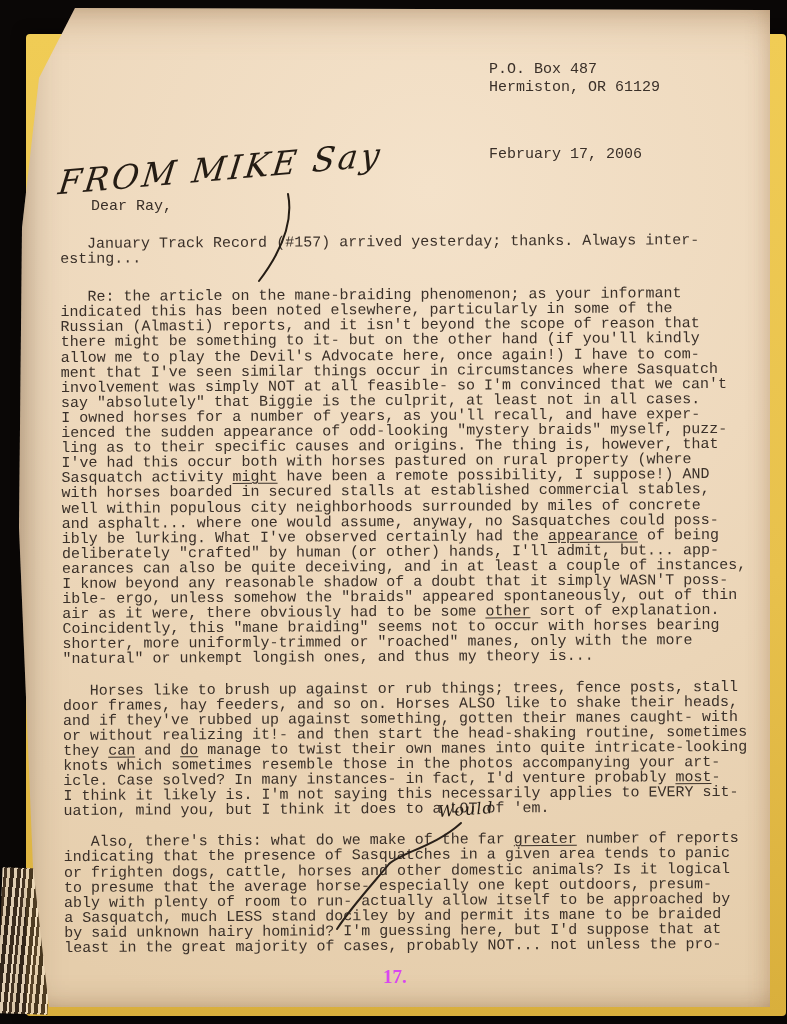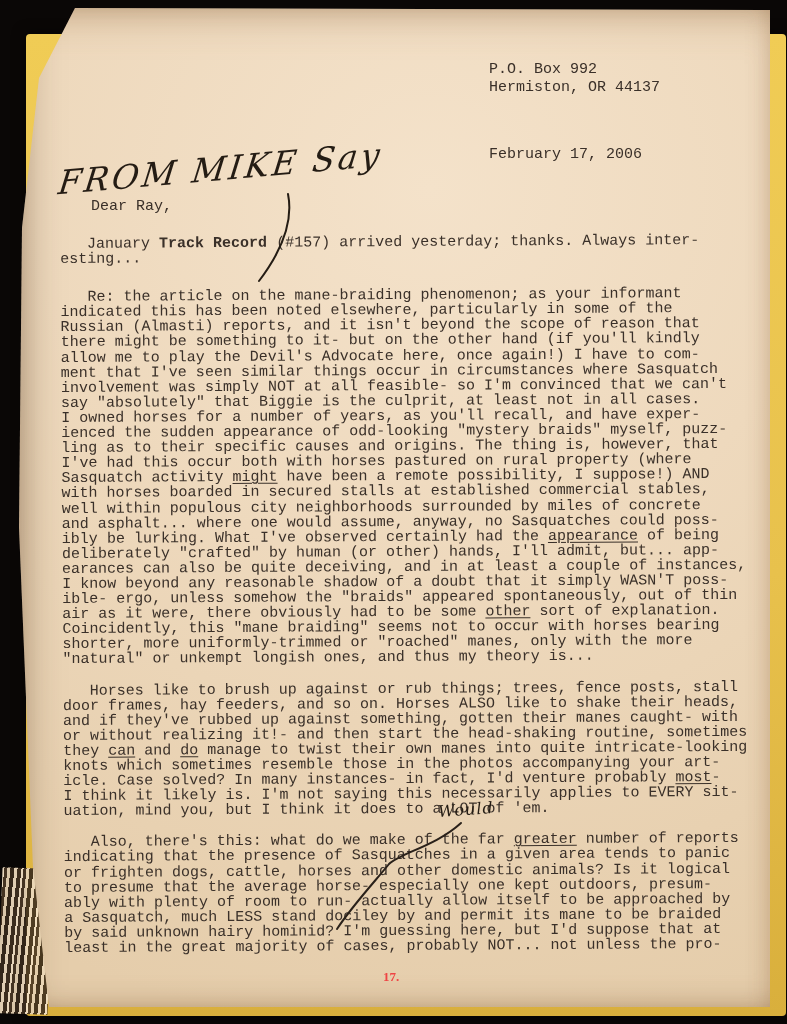--- a/index.html
+++ b/index.html
@@ -25,42 +25,42 @@
            color:#3a3029;font-size:15px;line-height:15.1px;}
   .typed{position:absolute;white-space:pre;}
   .addr{left:489px;top:61px;line-height:17.5px;}
   .date{left:489px;top:147px;}
   .salutation{left:82px;top:199px;margin-left:9px;}
   .letter-body{position:absolute;left:60px;top:237px;white-space:pre;transform:rotate(-0.35deg);
                transform-origin:0 0;}
   .para{margin:0 0 16px 0;}
   .para.first{margin-bottom:23px;}
   .tline{white-space:pre;}
-  .tline b{font-weight:bold;}
+  .tline b{font-weight:normal;}
   .tline u{text-underline-offset:2px;}
   .hand{font-family:"DejaVu Serif","Liberation Serif",serif;font-style:italic;color:#241c14;}
   .from-note{position:absolute;left:58px;top:161px;font-size:33px;letter-spacing:3px;
              transform:rotate(-5deg) skewX(-12deg);white-space:pre;}
   .would{position:absolute;left:438px;top:802px;font-size:16px;transform:rotate(-4deg);
          letter-spacing:1px;}
   .pagenum{position:absolute;left:383px;top:969px;font-family:"Liberation Serif","DejaVu Serif",serif;
-           font-weight:bold;font-size:13px;color:#ef4444;}
+           font-weight:bold;font-size:19px;color:#d946ef;}
   svg.marks{position:absolute;left:0;top:0;z-index:5;pointer-events:none;}
 </style>
 </head>
 <body>
 
 <div class="scene">
   <div class="underlay"></div>
   <div class="stack-edges"></div>
   <div class="paper"></div>
 
   <div class="content">
-    <div class="typed addr"><span>P.O. Box 992</span>
-<span>Hermiston, OR 44137</span></div>
+    <div class="typed addr"><span>P.O. Box 487</span>
+<span>Hermiston, OR 61129</span></div>
 
     <div class="typed date">February 17, 2006</div>
 
     <div class="hand from-note">FROM MIKE Say</div>
 
     <div class="typed salutation">Dear Ray,</div>
 
     <div class="letter-body"><div class="para first"><div class="tline">   January <b>Track Record</b> (#157) arrived yesterday; thanks. Always inter-</div><div class="tline">esting...</div></div><div class="para"><div class="tline">   Re: the article on the mane-braiding phenomenon; as your informant</div><div class="tline">indicated this has been noted elsewhere, particularly in some of the</div><div class="tline">Russian (Almasti) reports, and it isn't beyond the scope of reason that</div><div class="tline">there might be something to it- but on the other hand (if you'll kindly</div><div class="tline">allow me to play the Devil's Advocate here, once again!) I have to com-</div><div class="tline">ment that I've seen similar things occur in circumstances where Sasquatch</div><div class="tline">involvement was simply NOT at all feasible- so I'm convinced that we can't</div><div class="tline">say "absolutely" that Biggie is the culprit, at least not in all cases.</div><div class="tline">I owned horses for a number of years, as you'll recall, and have exper-</div><div class="tline">ienced the sudden appearance of odd-looking "mystery braids" myself, puzz-</div><div class="tline">ling as to their specific causes and origins. The thing is, however, that</div><div class="tline">I've had this occur both with horses pastured on rural property (where</div><div class="tline">Sasquatch activity <u>might</u> have been a remote possibility, I suppose!) AND</div><div class="tline">with horses boarded in secured stalls at established commercial stables,</div><div class="tline">well within populous city neighborhoods surrounded by miles of concrete</div><div class="tline">and asphalt... where one would assume, anyway, no Sasquatches could poss-</div><div class="tline">ibly be lurking. What I've observed certainly had the <u>appearance</u> of being</div><div class="tline">deliberately "crafted" by human (or other) hands, I'll admit, but... app-</div><div class="tline">earances can also be quite deceiving, and in at least a couple of instances,</div><div class="tline">I know beyond any reasonable shadow of a doubt that it simply WASN'T poss-</div><div class="tline">ible- ergo, unless somehow the "braids" appeared spontaneously, out of thin</div><div class="tline">air as it were, there obviously had to be some <u>other</u> sort of explanation.</div><div class="tline">Coincidently, this "mane braiding" seems not to occur with horses bearing</div><div class="tline">shorter, more uniformly-trimmed or "roached" manes, only with the more</div><div class="tline">"natural" or unkempt longish ones, and thus my theory is...</div></div><div class="para"><div class="tline">   Horses like to brush up against or rub things; trees, fence posts, stall</div><div class="tline">door frames, hay feeders, and so on. Horses ALSO like to shake their heads,</div><div class="tline">and if they've rubbed up against something, gotten their manes caught- with</div><div class="tline">or without realizing it!- and then start the head-shaking routine, sometimes</div><div class="tline">they <u>can</u> and <u>do</u> manage to twist their own manes into quite intricate-looking</div><div class="tline">knots which sometimes resemble those in the photos accompanying your art-</div><div class="tline">icle. Case solved? In many instances- in fact, I'd venture probably <u>most</u>-</div><div class="tline">I think it likely is. I'm not saying this necessarily applies to EVERY sit-</div><div class="tline">uation, mind you, but I think it does to a LOT of 'em.</div></div><div class="para"><div class="tline">   Also, there's this: what do we make of the far <u>greater</u> number of reports</div><div class="tline">indicating that the presence of Sasquatches in a given area tends to panic</div><div class="tline">or frighten dogs, cattle, horses and other domestic animals? Is it logical</div><div class="tline">to presume that the average horse- especially one kept outdoors, presum-</div><div class="tline">ably with plenty of room to run- actually allow itself to be approached by</div><div class="tline">a Sasquatch, much LESS stand dociley by and permit its mane to be braided</div><div class="tline">by said unknown hairy hominid? I'm guessing here, but I'd suppose that at</div><div class="tline">least in the great majority of cases, probably NOT... not unless the pro-</div></div></div>
 
     <div class="hand would">Would</div>

